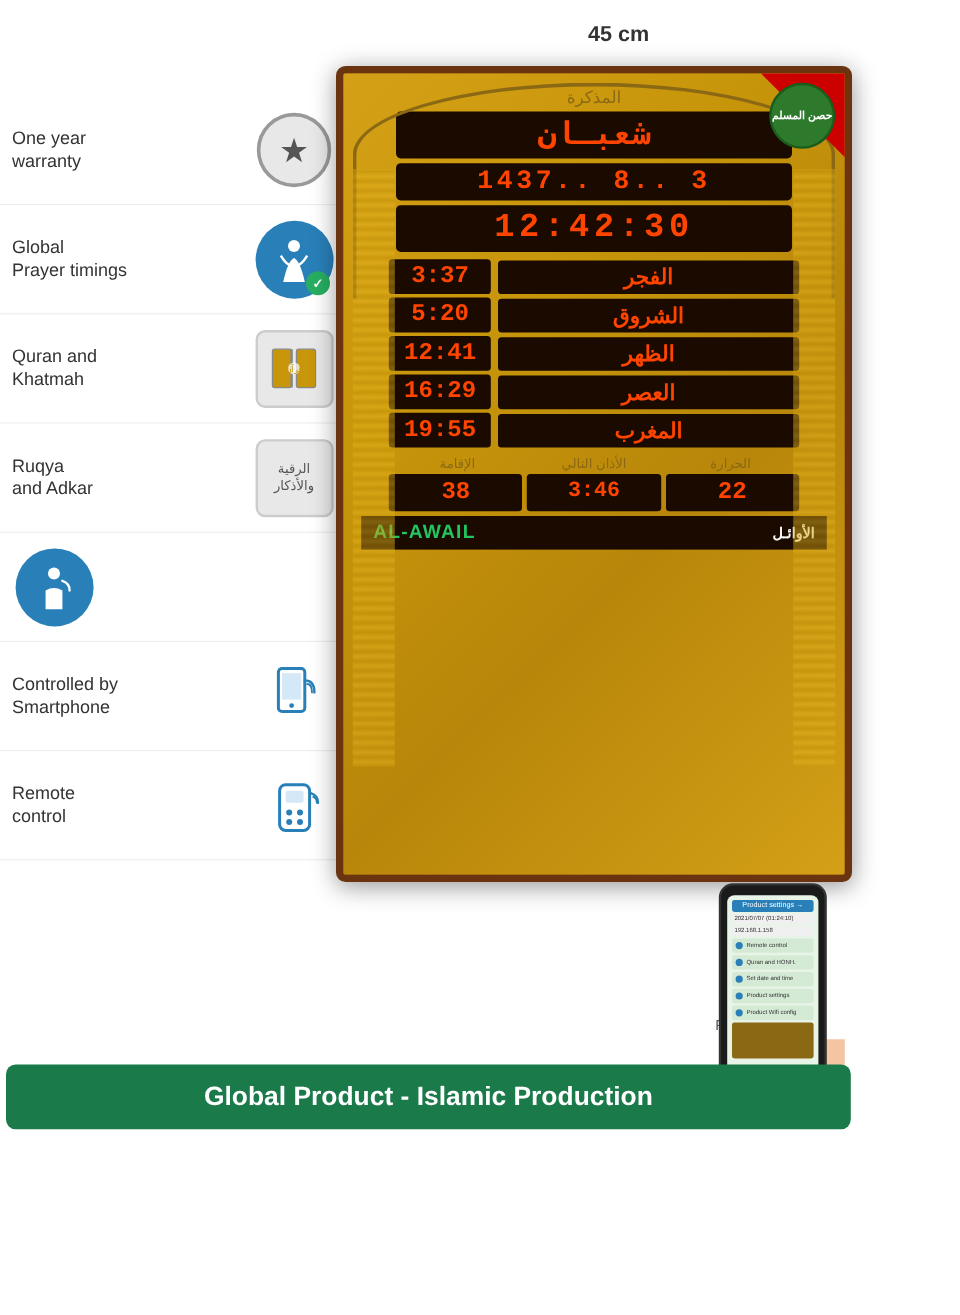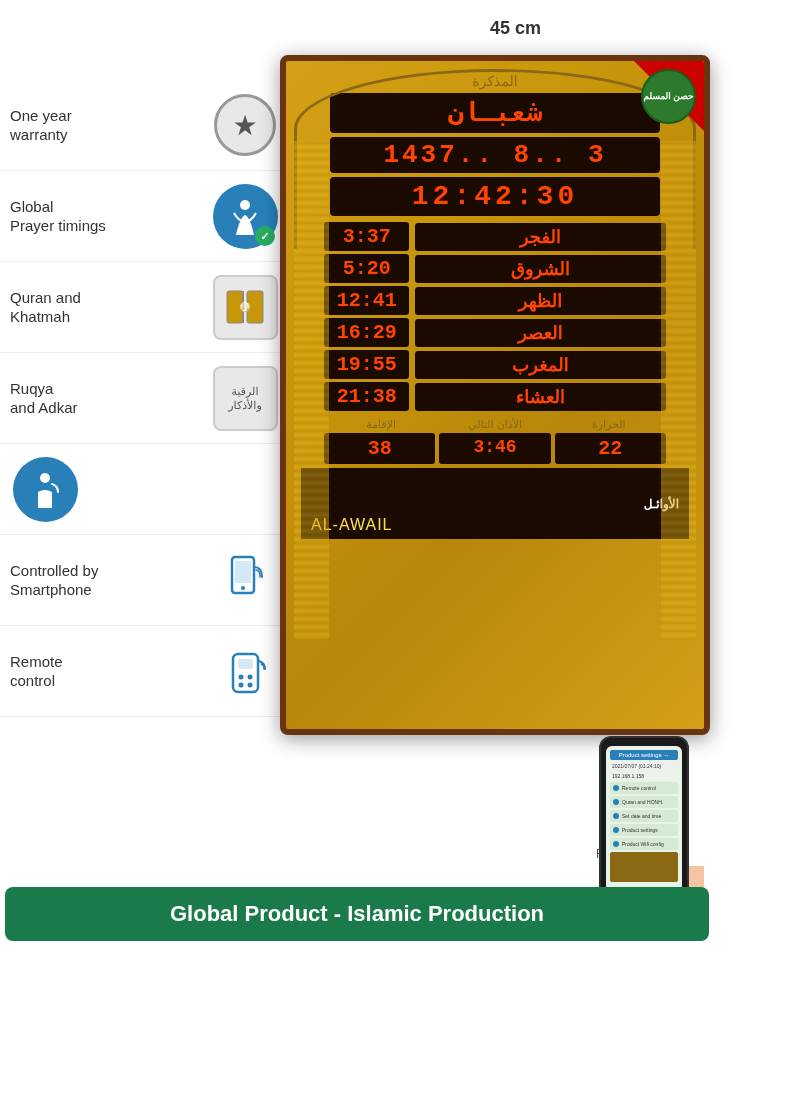--- a/index.html
+++ b/index.html
@@ -205,21 +205,21 @@
       border-radius: 4px;
       width: 85%;
       margin-bottom: 4px;
       direction: rtl;
       letter-spacing: 2px;
     }
 
     .led-date {
       background: #1a0a00;
       color: #ff4400;
-      font-size: 26px;
+      font-size: 22px;
       font-weight: bold;
       font-family: 'Courier New', monospace;
       text-align: center;
       padding: 3px 10px;
       border-radius: 4px;
       width: 85%;
       margin-bottom: 4px;
       letter-spacing: 3px;
     }
 
@@ -313,25 +313,24 @@
       background: #1a0a00;
       width: 100%;
       padding: 5px 10px;
       display: flex;
       justify-content: space-between;
       align-items: center;
       flex-shrink: 0;
     }
 
     .brand-text-en {
-      color: #fde047;
+      color: #22c55e;
       font-size: 16px;
-      font-weight: normal;
+      font-weight: bold;
       letter-spacing: 1px;
-      margin-top: 43px;
     }
 
     .brand-text-ar {
       color: #fff;
       font-size: 12px;
       font-weight: bold;
       direction: rtl;
     }
 
     .green-badge {
@@ -629,24 +628,20 @@
         <div class="prayer-time-led">12:41</div>
         <div class="prayer-name-led">الظهر</div>
       </div>
       <div class="prayer-row">
         <div class="prayer-time-led">16:29</div>
         <div class="prayer-name-led">العصر</div>
       </div>
       <div class="prayer-row">
         <div class="prayer-time-led">19:55</div>
         <div class="prayer-name-led">المغرب</div>
-      </div>
-      <div class="prayer-row">
-        <div class="prayer-time-led">21:38</div>
-        <div class="prayer-name-led">العشاء</div>
       </div>
 
       <div class="bottom-labels">
         <div class="bottom-label-text">الإقامة</div>
         <div class="bottom-label-text">الأذان التالي</div>
         <div class="bottom-label-text">الحرارة</div>
       </div>
 
       <div class="bottom-led-row">
         <div class="bottom-led">38</div>

